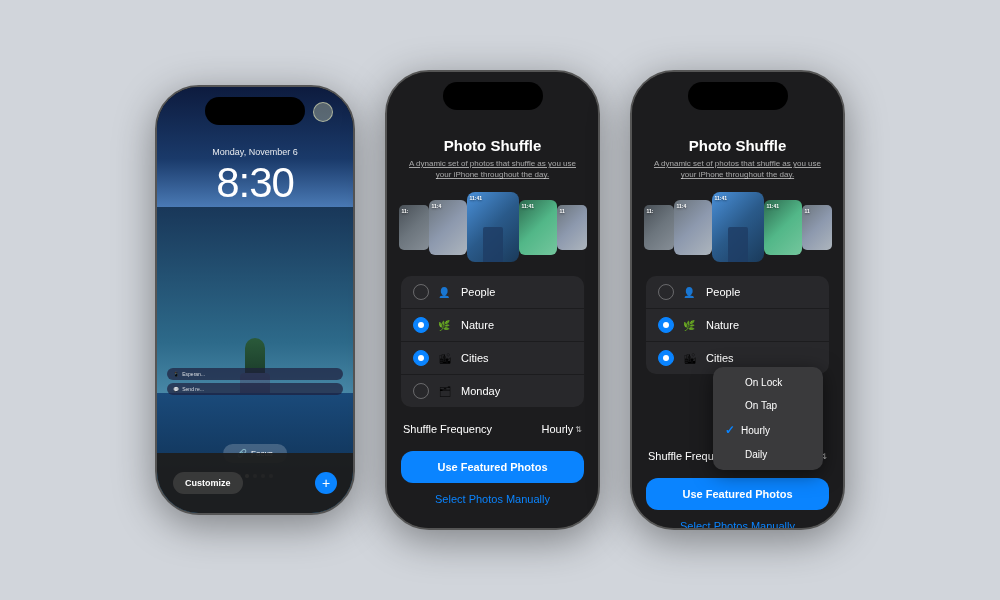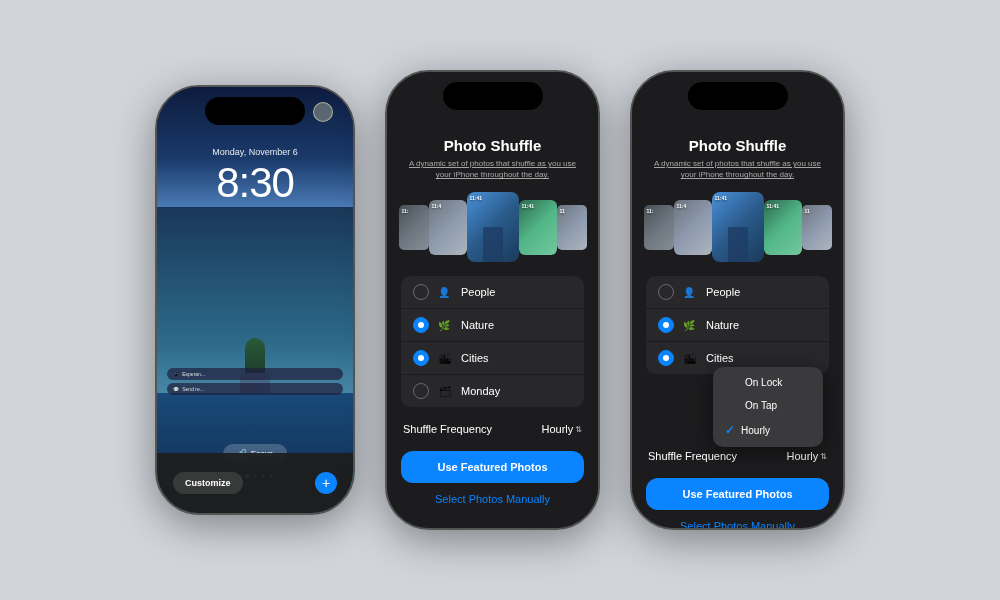--- a/index.html
+++ b/index.html
@@ -651,20 +651,24 @@
         <span>On Lock</span>
       </div>
       <div class="dropdown-item">
         <span class="spacer"></span>
         <span>On Tap</span>
       </div>
       <div class="dropdown-item checked">
         <span class="check-mark">✓</span>
         <span>Hourly</span>
       </div>
+      <div class="dropdown-item">
+        <span class="spacer"></span>
+        <span>Daily</span>
+      </div>
     </div>
 
     <div class="frequency-row" style="margin-top: 70px;">
       <div class="frequency-label">Shuffle Frequency</div>
       <div class="frequency-value">
         <span>Hourly</span>
         <span style="font-size:8px; opacity:0.7;">⇅</span>
       </div>
     </div>
 

